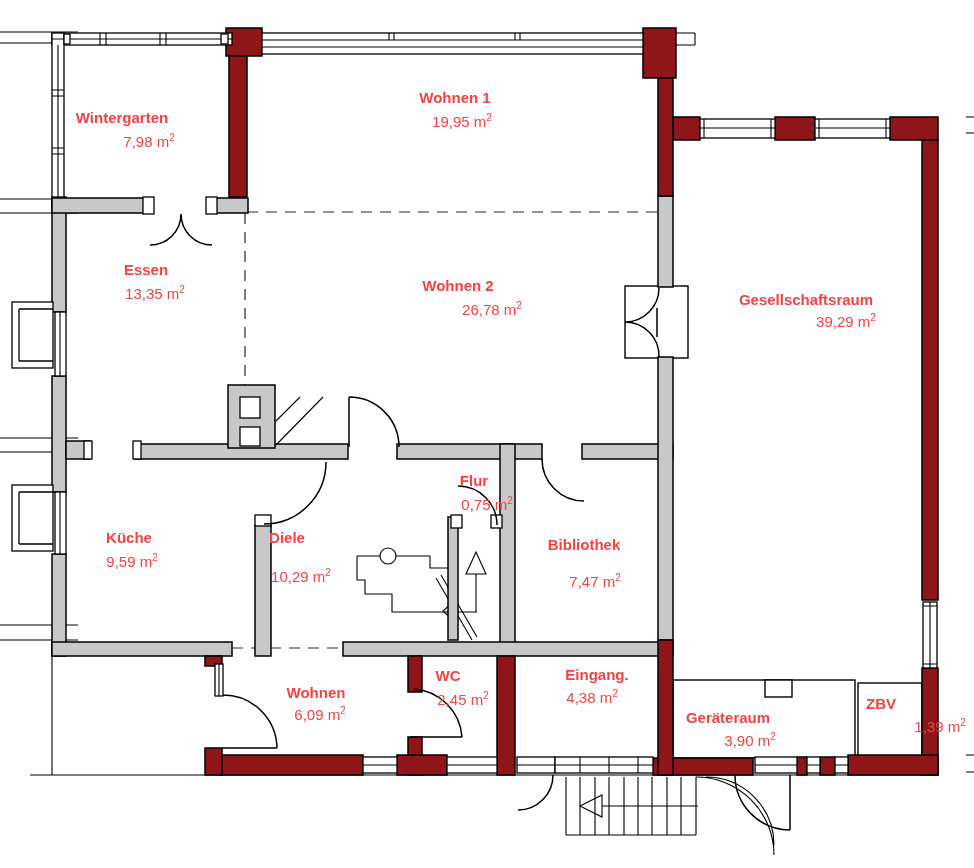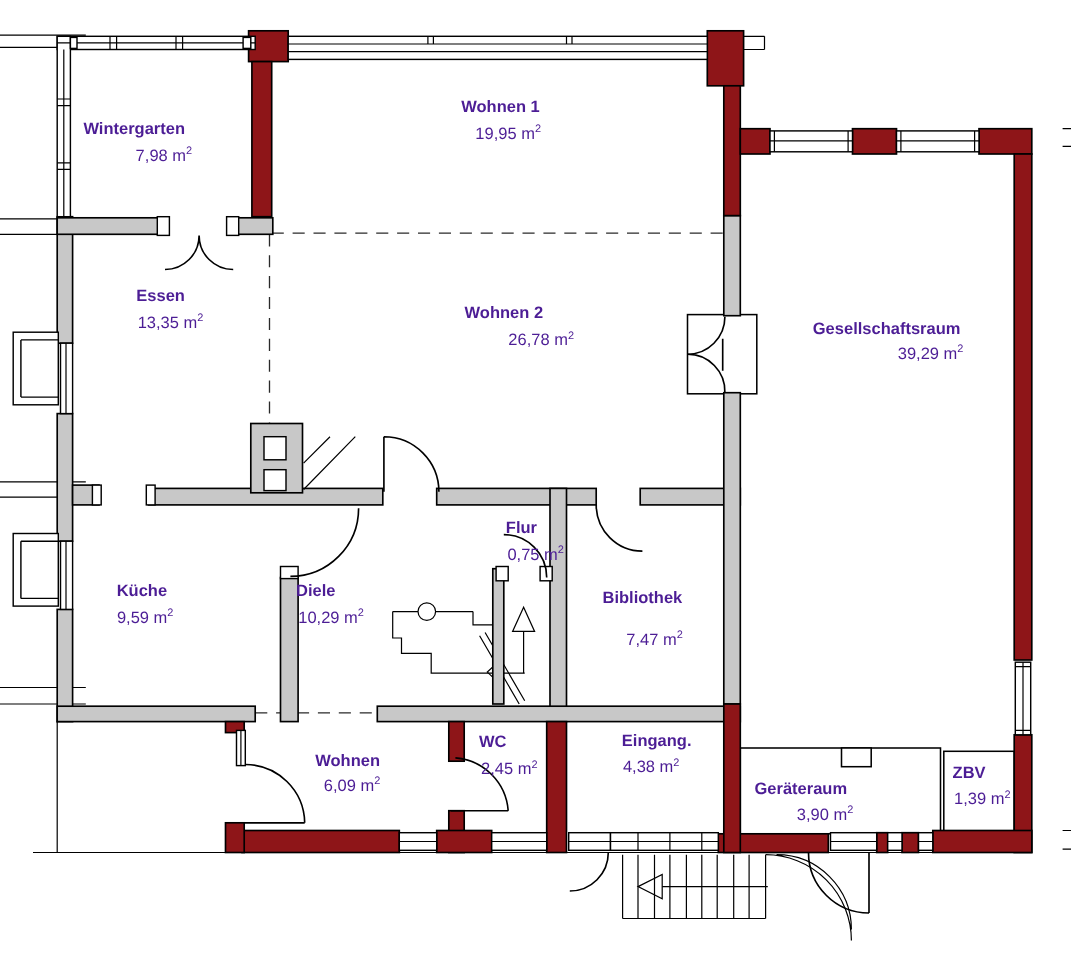--- a/index.html
+++ b/index.html
@@ -8,21 +8,21 @@
   svg{position:absolute;left:0;top:0;}
   .wg{fill:var(--wall-gray,#c8c8c8);stroke:#000;stroke-width:1.5;}
   .wr{fill:var(--wall-brick,#8e1518);stroke:#000;stroke-width:1.5;}
   .win rect{fill:#fff;stroke:#000;stroke-width:1.3;}
   .thinr{fill:#fff;stroke:#000;stroke-width:1.4;}
   .ln{stroke:#000;stroke-width:1.1;fill:none;}
   .arc{stroke:#000;stroke-width:1.5;fill:none;}
   .dash{stroke:#2a2a2a;stroke-width:1.2;fill:none;stroke-dasharray:11 8;}
   .rt{fill:#b03a3a;stroke:none;}
   .rname,.rarea{position:absolute;transform:translate(-50%,-50%);white-space:nowrap;
-        color:#4c1d95;font-size:15px;}
+        color:#ef4444;font-size:15px;}
   .rname{font-weight:bold;}
   .rarea sup{font-size:10px;}
 </style>
 </head>
 <body>
 
 <div id="plan">
 <svg width="974" height="868" viewBox="0 0 974 868">
 
   <g class="ln">
@@ -178,36 +178,36 @@
 <div class="rname" style="left:458px;top:285px">Wohnen 2</div>
 <div class="rarea" style="left:492px;top:309px"><span>26,78 m</span><sup>2</sup></div>
 
 <div class="rname" style="left:806px;top:299px">Gesellschaftsraum</div>
 <div class="rarea" style="left:846px;top:321px"><span>39,29 m</span><sup>2</sup></div>
 
 <div class="rname" style="left:129px;top:537px">Küche</div>
 <div class="rarea" style="left:132px;top:561px"><span>9,59 m</span><sup>2</sup></div>
 
 <div class="rname" style="left:287px;top:537px">Diele</div>
-<div class="rarea" style="left:301px;top:561px"><span>10,29 m</span><sup>2</sup></div>
+<div class="rarea" style="left:301px;top:576px"><span>10,29 m</span><sup>2</sup></div>
 
 <div class="rname" style="left:474px;top:480px">Flur</div>
 <div class="rarea" style="left:487px;top:504px"><span>0,75 m</span><sup>2</sup></div>
 
 <div class="rname" style="left:584px;top:544px">Bibliothek</div>
 <div class="rarea" style="left:595px;top:581px"><span>7,47 m</span><sup>2</sup></div>
 
 <div class="rname" style="left:316px;top:692px">Wohnen</div>
 <div class="rarea" style="left:320px;top:714px"><span>6,09 m</span><sup>2</sup></div>
 
 <div class="rname" style="left:448px;top:675px">WC</div>
 <div class="rarea" style="left:463px;top:699px"><span>2,45 m</span><sup>2</sup></div>
 
 <div class="rname" style="left:597px;top:674px">Eingang.</div>
 <div class="rarea" style="left:592px;top:697px"><span>4,38 m</span><sup>2</sup></div>
 
 <div class="rname" style="left:728px;top:717px">Geräteraum</div>
 <div class="rarea" style="left:750px;top:740px"><span>3,90 m</span><sup>2</sup></div>
 
 <div class="rname" style="left:881px;top:703px">ZBV</div>
-<div class="rarea" style="left:893px;top:726px"><span>1,39 m</span><sup>2</sup></div>
+<div class="rarea" style="left:940px;top:726px"><span>1,39 m</span><sup>2</sup></div>
 
 </div>
 
 </body></html>

